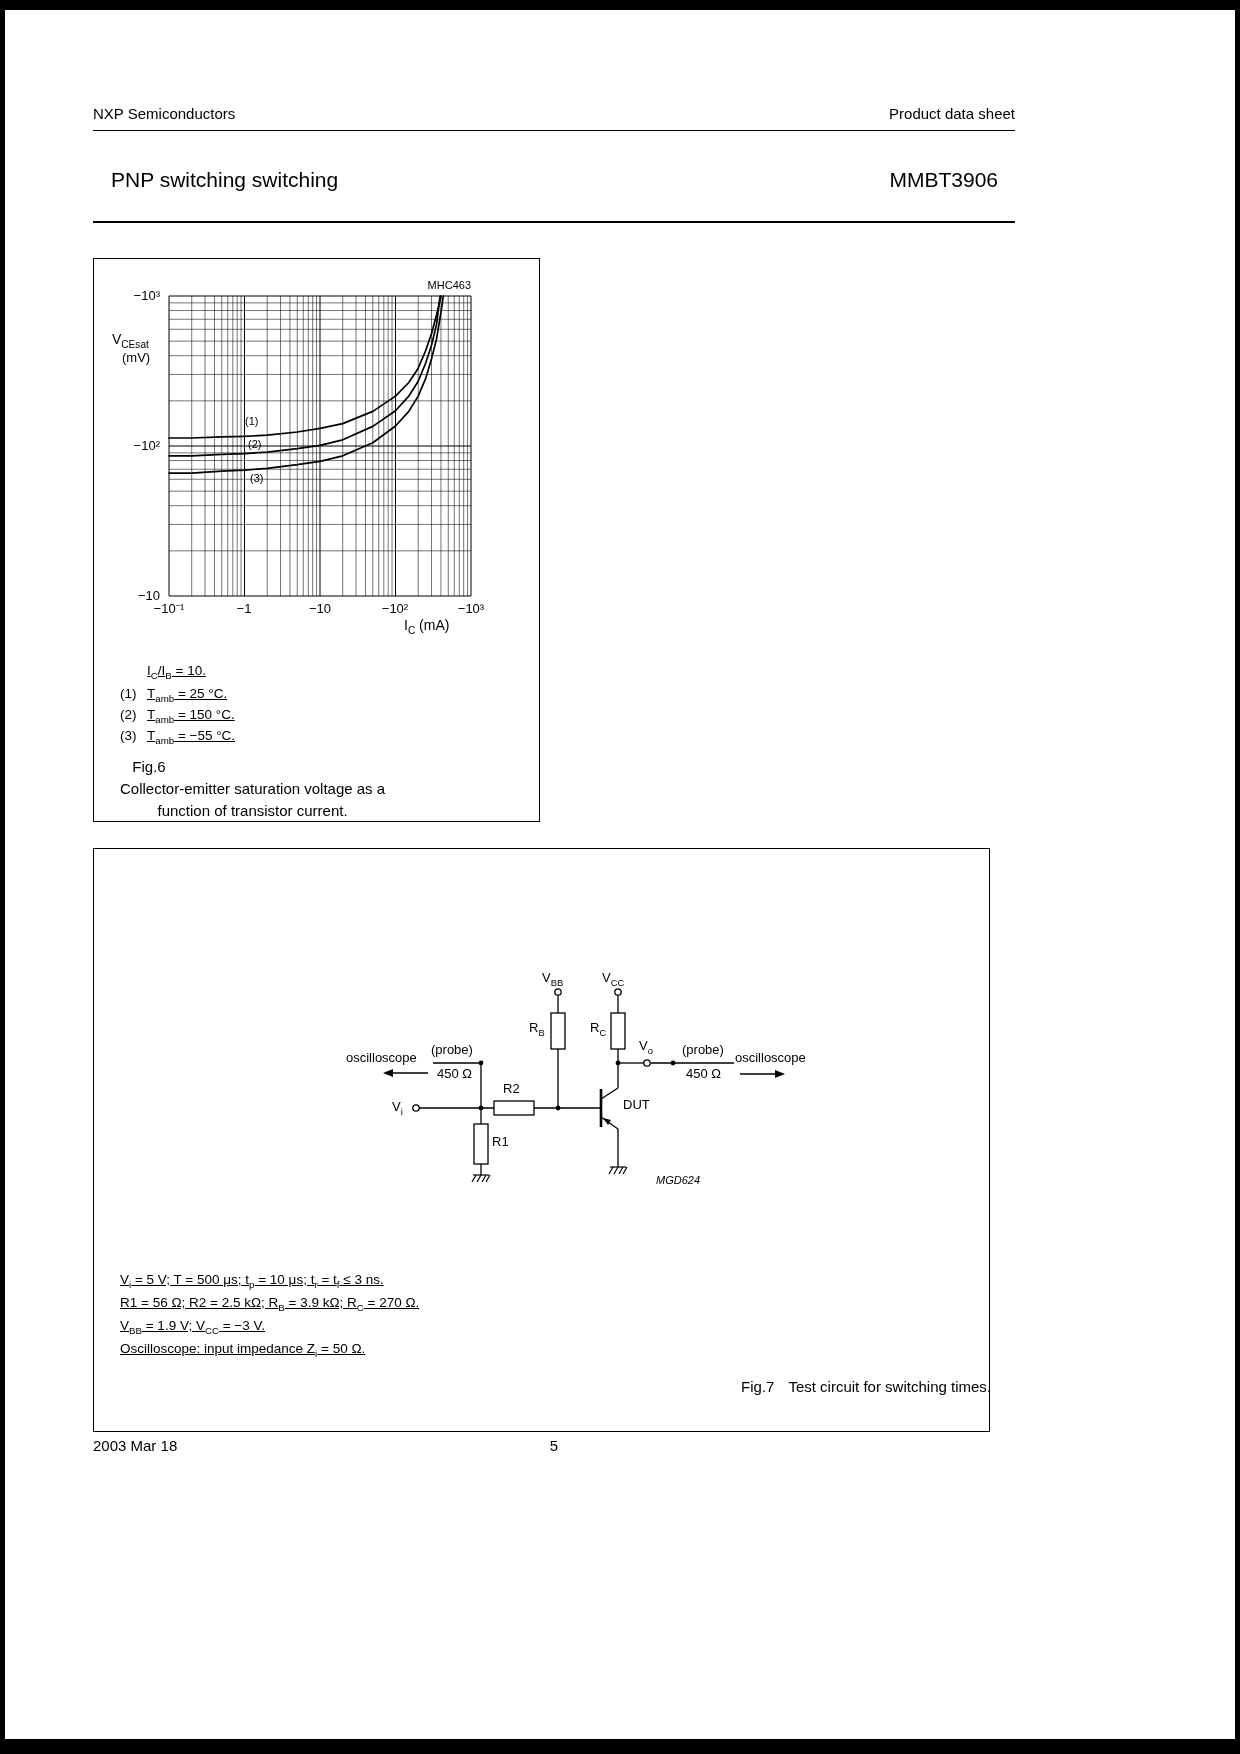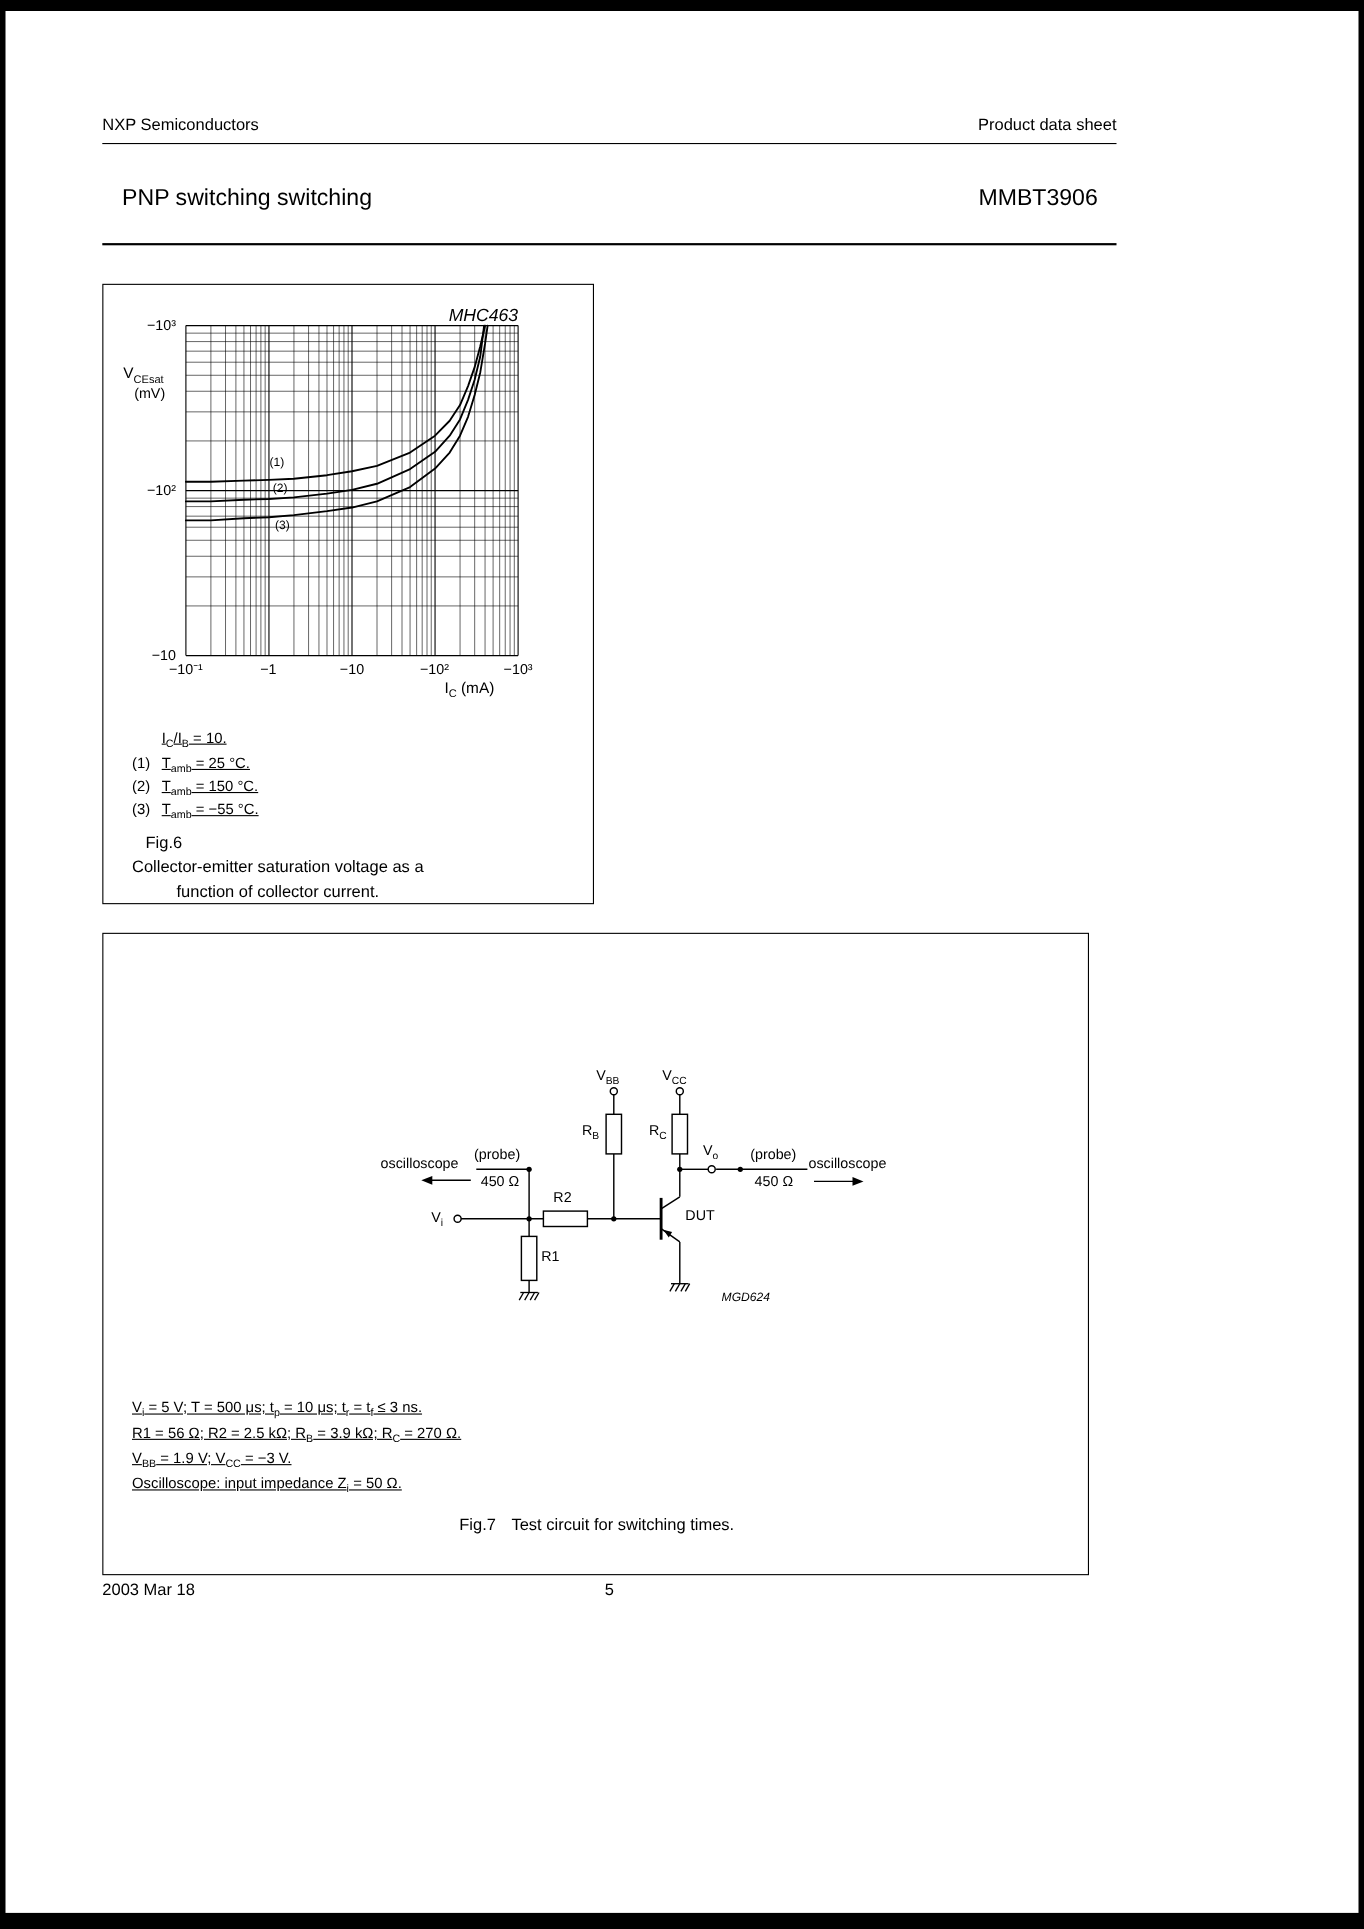--- a/index.html
+++ b/index.html
@@ -93,21 +93,21 @@
       <line x1="75" y1="70.27731244245348" x2="377" y2="70.27731244245348" stroke="#000" stroke-width="0.55"></line>
       <line x1="75" y1="60.23529399786145" x2="377" y2="60.23529399786145" stroke="#000" stroke-width="0.55"></line>
       <line x1="75" y1="51.536501951208436" x2="377" y2="51.536501951208436" stroke="#000" stroke-width="0.55"></line>
       <line x1="75" y1="43.863623584101276" x2="377" y2="43.863623584101276" stroke="#000" stroke-width="0.55"></line>
       <line x1="75" y1="37" x2="377" y2="37" stroke="#000" stroke-width="1"></line>
       <polyline points="75.0,179.0 97.7,179.0 127.8,177.9 150.5,177.3 173.2,176.2 203.3,173.0 226.0,169.4 248.7,164.6 278.8,152.4 301.5,137.1 314.8,123.5 324.2,109.2 331.5,92.0 337.5,74.8 342.6,55.7 347.0,37.0" fill="none" stroke="#000" stroke-width="1.7" stroke-linejoin="round" stroke-linecap="round"></polyline>
       <polyline points="75.0,196.8 97.7,196.8 127.8,195.3 150.5,194.6 173.2,193.1 203.3,189.7 226.0,186.4 248.7,180.8 278.8,167.4 301.5,151.7 314.8,137.1 324.2,122.3 331.5,104.5 337.5,86.2 342.6,65.1 346.1,37.0" fill="none" stroke="#000" stroke-width="1.7" stroke-linejoin="round" stroke-linecap="round"></polyline>
       <polyline points="75.0,214.1 97.7,214.1 127.8,212.1 150.5,211.2 173.2,209.3 203.3,205.7 226.0,202.4 248.7,196.8 278.8,183.8 301.5,167.0 314.8,152.4 324.2,137.1 331.5,119.9 337.5,100.0 342.6,79.6 347.0,53.2 349.3,37.0" fill="none" stroke="#000" stroke-width="1.7" stroke-linejoin="round" stroke-linecap="round"></polyline>
     </svg>
 
-  <span class="lbl" style="right:68px;left:auto;top:20px;font-style:italic;font-size:16px">MHC463</span>
+  <span class="lbl" style="right:68px;left:auto;top:20px;font-size:11px">MHC463</span>
 
   <span class="lbl" style="left:18px;top:72px;font-size:14px">V<sub>CEsat</sub></span>
   <span class="lbl" style="left:28px;top:92px;font-size:13px">(mV)</span>
 
   <span class="tick" style="left:0;width:66px;text-align:right;top:30px">−10³</span>
   <span class="tick" style="left:0;width:66px;text-align:right;top:180px">−10²</span>
   <span class="tick" style="left:0;width:66px;text-align:right;top:330px">−10</span>
 
   <span class="tick" style="left:45px;width:60px;text-align:center;top:343px">−10⁻¹</span>
   <span class="tick" style="left:120px;width:60px;text-align:center;top:343px">−1</span>
@@ -131,21 +131,21 @@
     <span class="num">(2)</span><span>T<sub>amb</sub> = 150 °C.</span>
   </div>
   <div class="cond" style="left:26px;top:469px">
     <span class="num">(3)</span><span>T<sub>amb</sub> = −55 °C.</span>
   </div>
 
   <div class="abs caption" style="left:26px;top:497px;display:flex">
     <span style="display:inline-block;width:58px">Fig.6</span>
     <span>
       <div>Collector-emitter saturation voltage as a</div>
-      <div>function of collector current.</div>
+      <div>function of transistor current.</div>
     </span>
   </div>
 </div>
 
 <div class="box" style="left:93px;top:848px;width:897px;height:584px">
 
   <svg width="897" height="400" viewBox="0 0 897 400">
     <g stroke="#000" stroke-width="1.3" fill="none">
 
       <line x1="325" y1="259" x2="400" y2="259"></line>
@@ -225,19 +225,19 @@
   <span class="lbl" style="left:592px;top:218px">450 Ω</span>
   <span class="lbl" style="left:641px;top:202px">oscilloscope</span>
   <span class="lbl" style="left:529px;top:249px">DUT</span>
   <span class="lbl" style="left:562px;top:325px;font-style:italic;font-size:11px">MGD624</span>
 
   <div class="cond" style="left:26px;top:423px">V<sub>i</sub> = 5 V; T = 500 μs; t<sub>p</sub> = 10 μs; t<sub>r</sub> = t<sub>f</sub> ≤ 3 ns.</div>
   <div class="cond" style="left:26px;top:446px">R1 = 56 Ω; R2 = 2.5 kΩ; R<sub>B</sub> = 3.9 kΩ; R<sub>C</sub> = 270 Ω.</div>
   <div class="cond" style="left:26px;top:469px">V<sub>BB</sub> = 1.9 V; V<sub>CC</sub> = −3 V.</div>
   <div class="cond" style="left:26px;top:492px">Oscilloscope: input impedance Z<sub>i</sub> = 50 Ω.</div>
 
-  <div class="abs caption" style="left:0;top:527px;width:897px;text-align:center">
+  <div class="abs caption" style="left:0;top:527px;width:897px;text-align:right">
     <span>Fig.7</span><span style="margin-left:14px">Test circuit for switching times.</span>
   </div>
 </div>
 
 <div class="abs" style="left:93px;top:1437px;font-size:15px">2003 Mar 18</div>
 <div class="abs" style="left:93px;top:1437px;width:922px;text-align:center;font-size:15px">5</div>
 
 </body></html>

